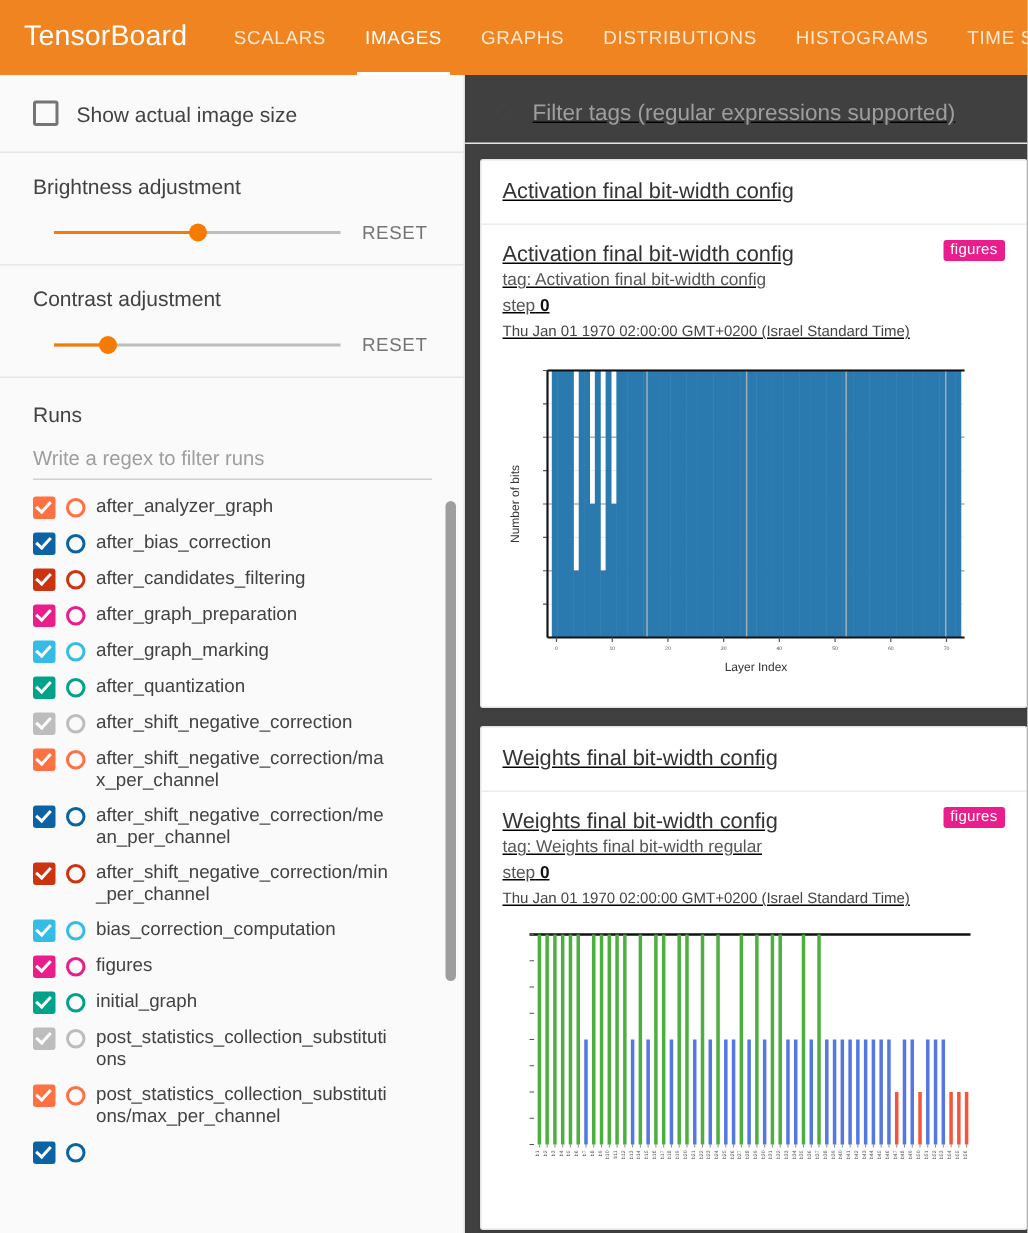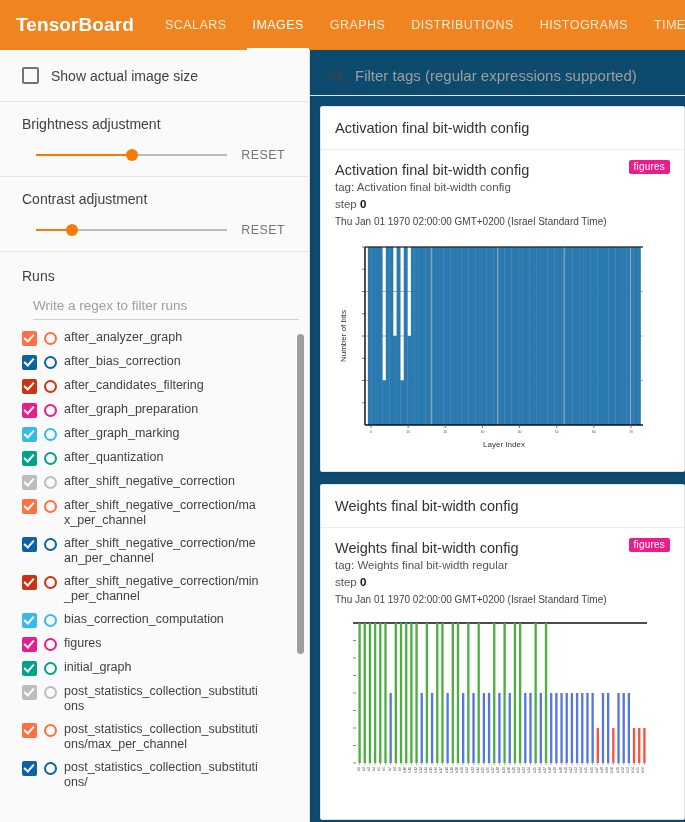--- a/index.html
+++ b/index.html
@@ -17,21 +17,21 @@
     height: 50px;
     background: #ef8421;
     display: flex;
     align-items: stretch;
     position: relative;
     z-index: 20;
   }
   #brand {
     color: #fff;
     font-size: 19px;
-    font-weight: bold;
+    font-weight: normal;
     letter-spacing: .1px;
     display: flex; align-items: center;
     padding: 0 18px 0 16px;
     white-space: nowrap;
   }
   #navtabs { display: flex; align-items: stretch; }
   .navtab {
     display: flex; align-items: center;
     padding: 16px 13px;
     color: #fde8d2;
@@ -79,21 +79,21 @@
     background: #f57c00; transform: translateX(-50%);
   }
   .resetbtn {
     font-size: 12.5px; color: #757575; letter-spacing: .4px;
     cursor: pointer; white-space: nowrap; padding-right: 4px; text-align: right;
   }
 
   #runs-header { padding: 16px 22px 0 22px; }
   #runs-label { font-size: 14px; color: #424242; }
   #regex-input {
-    margin: 12px 22px 0 33px;
+    margin: 12px 22px 0 22px;
     border: none; border-bottom: 1px solid #d0d0d0;
     background: transparent;
     font-family: "Liberation Sans", sans-serif;
     font-size: 13.5px; color: #9e9e9e;
     padding: 2px 0 6px 0; width: 266px; outline: none;
   }
   #regex-input::placeholder { color: #9e9e9e; }
 
   #runlist {
     flex: 1; overflow: hidden; position: relative;
@@ -124,21 +124,21 @@
   }
 
   #toggle-all {
     position: absolute; left: 22px; bottom: 0; width: 268px; height: 32px;
     background: #eeeeee; border: none;
     color: #9e9e9e; font-size: 12.5px; letter-spacing: .6px;
     font-family: "Liberation Sans", sans-serif; cursor: pointer;
   }
 
   
-  #main { flex: 1; display: flex; flex-direction: column; background: #0c4a6e; overflow: hidden; }
+  #main { flex: 1; display: flex; flex-direction: column; background: #404040; overflow: hidden; text-decoration: underline; }
 
   #filterbar {
     display: flex; align-items: center; gap: 8px;
     padding: 16px 10px 10px 18px;
     border-bottom: 1px solid #e6e6e6;
   }
   #filter-input {
     border: none; outline: none; background: transparent;
     font-family: "Liberation Sans", sans-serif;
     font-size: 15px; color: #9e9e9e; flex: 1;
@@ -307,21 +307,20 @@
             <span class="run-name">post_statistics_collection_substitutions</span>
           </div>
           <div class="run-item">
             <span class="run-cb" style="background: rgb(255, 112, 67);"></span>
             <span class="run-ring" style="border-color: rgb(255, 112, 67);"></span>
             <span class="run-name">post_statistics_collection_substitutions/max_per_channel</span>
           </div>
           <div class="run-item">
             <span class="run-cb" style="background: rgb(11, 98, 164);"></span>
             <span class="run-ring" style="border-color: rgb(11, 98, 164);"></span>
-            <span class="run-name">post_statistics_collection_substitutions/</span>
           </div>
         </div>
       <div id="run-scrollbar" style="height: 320px;"></div>
     </div>
 
   </div>
 
   <div id="main">
 
     <div id="filterbar">

